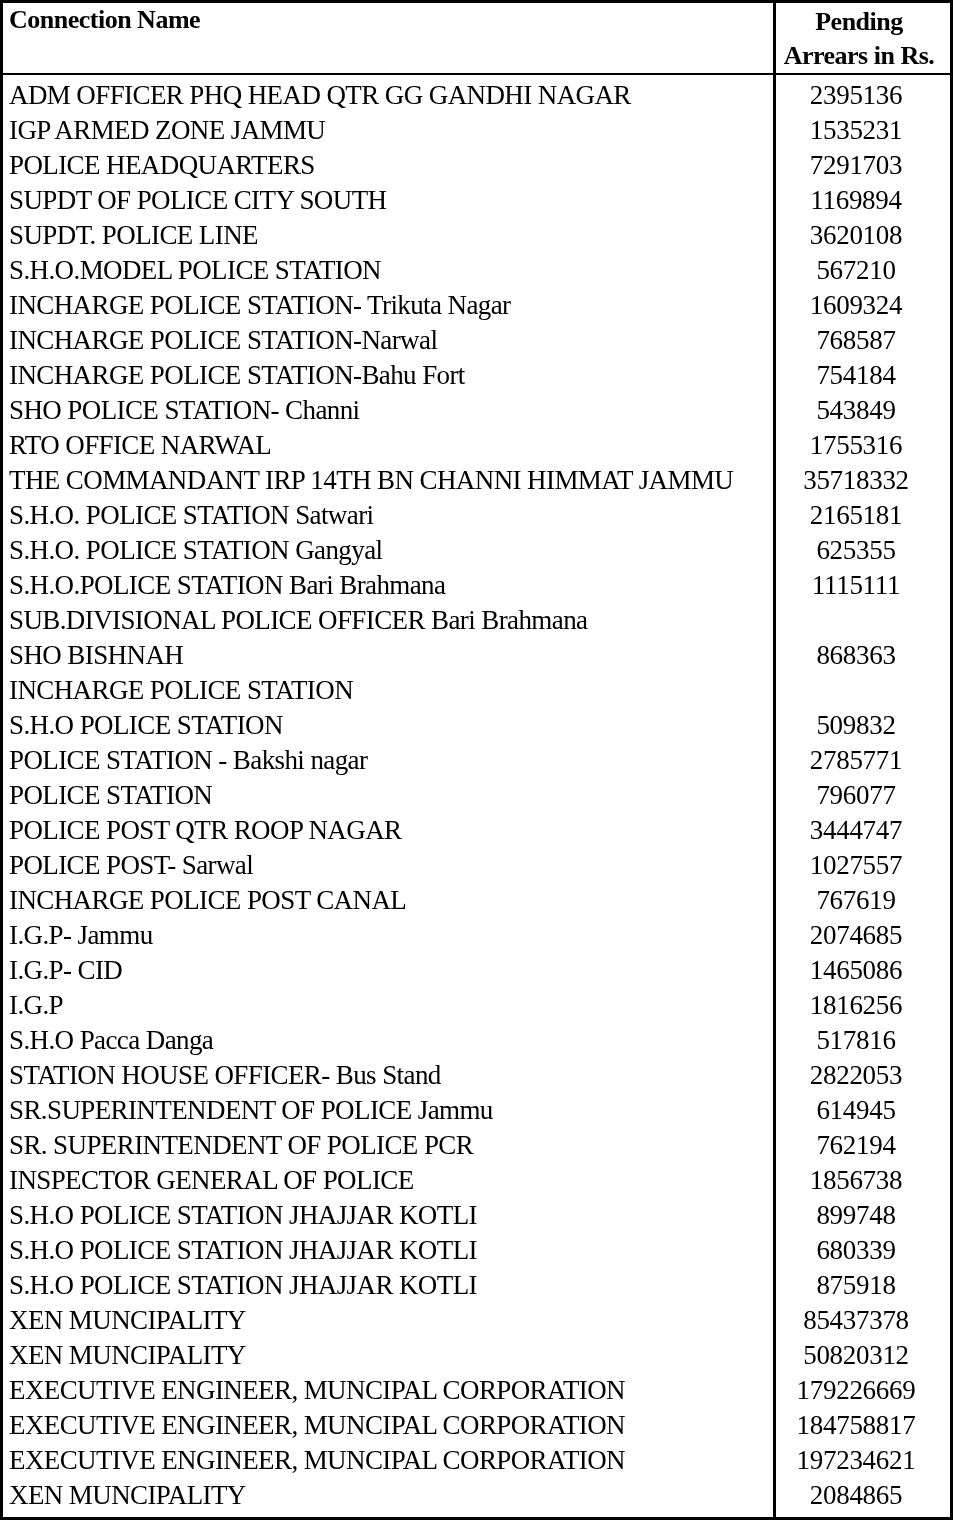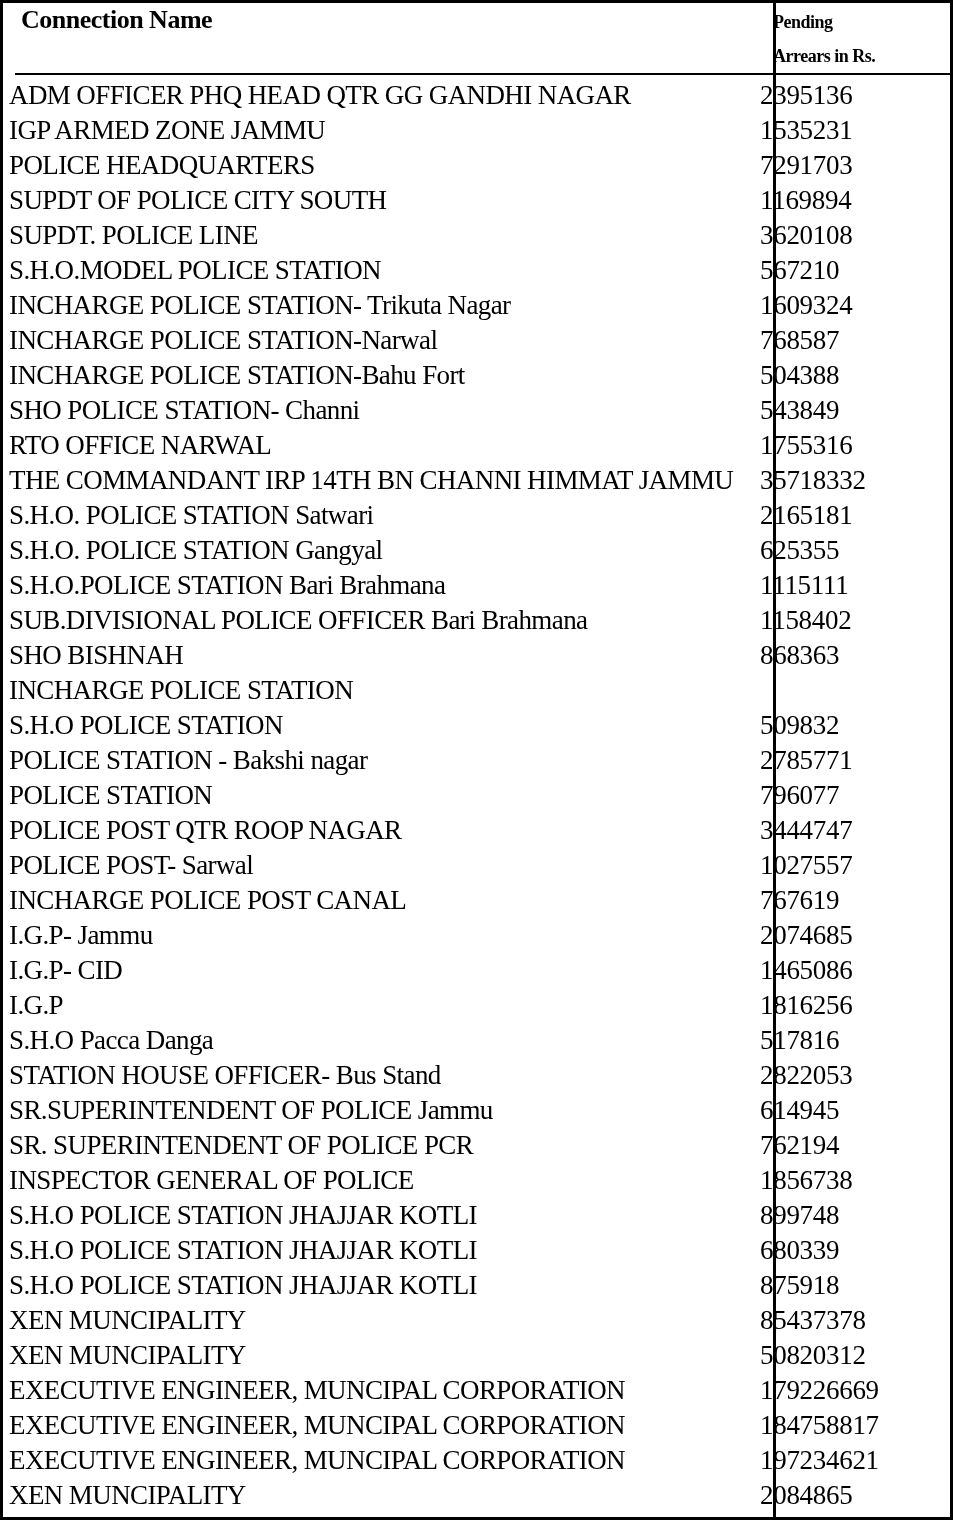--- a/index.html
+++ b/index.html
@@ -9,43 +9,43 @@
     width: 953px; height: 1520px; box-sizing: border-box;
     border: 3px solid #000;
     font-family: "Liberation Serif", "DejaVu Serif", serif;
     color: #000;
   }
   .divider {
     position: absolute; left: 770px; top: 0; bottom: 0;
     width: 3px; background: #000;
   }
   .header {
-    position: absolute; left: 12px; right: 0; top: 0; height: 70px;
+    position: absolute; left: 0; right: 0; top: 0; height: 70px;
     border-bottom: 2px solid #000;
     padding-left: 22px;
   }
   .h-name {
     position: absolute; left: 6px; top: 2px;
     font-weight: bold; font-size: 26px; letter-spacing: -0.5px;
   }
   .h-amount {
     position: absolute; right: 5px; top: 2px; width: 172px;
-    text-align: left; font-weight: bold; font-size: 18px; line-height: 34px;
+    text-align: center; font-weight: bold; font-size: 26px; line-height: 34px;
     letter-spacing: -0.5px;
   }
   .rows { position: absolute; left: 0; right: 0; top: 75px; }
   .row { position: relative; height: 35px; }
   .c-name {
     position: absolute; left: 6px; top: 0; width: 762px;
     font-size: 27px; line-height: 35px; white-space: nowrap;
     letter-spacing: -0.6px; overflow: hidden;
   }
   .c-amt {
-    position: absolute; right: 20px; top: 0; width: 170px;
-    font-size: 27px; line-height: 35px; text-align: left;
+    position: absolute; right: 9px; top: 0; width: 170px;
+    font-size: 27px; line-height: 35px; text-align: center;
     letter-spacing: -0.3px;
   }
 </style>
 </head>
 <body>
 
 <div class="table-wrap">
   <div class="divider"></div>
   <div class="header">
     <div class="h-name">Connection Name</div>
@@ -82,21 +82,21 @@
       <div class="row">
         <div class="c-name">INCHARGE POLICE STATION- Trikuta Nagar</div>
         <div class="c-amt">1609324</div>
       </div>
       <div class="row">
         <div class="c-name">INCHARGE POLICE STATION-Narwal</div>
         <div class="c-amt">768587</div>
       </div>
       <div class="row">
         <div class="c-name">INCHARGE POLICE STATION-Bahu Fort</div>
-        <div class="c-amt">504388</div>
+        <div class="c-amt">754184</div>
       </div>
       <div class="row">
         <div class="c-name">SHO POLICE STATION- Channi</div>
         <div class="c-amt">543849</div>
       </div>
       <div class="row">
         <div class="c-name">RTO OFFICE NARWAL</div>
         <div class="c-amt">1755316</div>
       </div>
       <div class="row">
@@ -110,21 +110,20 @@
       <div class="row">
         <div class="c-name">S.H.O. POLICE STATION Gangyal</div>
         <div class="c-amt">625355</div>
       </div>
       <div class="row">
         <div class="c-name">S.H.O.POLICE STATION Bari Brahmana</div>
         <div class="c-amt">1115111</div>
       </div>
       <div class="row">
         <div class="c-name">SUB.DIVISIONAL POLICE OFFICER Bari Brahmana</div>
-        <div class="c-amt">1158402</div>
       </div>
       <div class="row">
         <div class="c-name">SHO BISHNAH</div>
         <div class="c-amt">868363</div>
       </div>
       <div class="row">
         <div class="c-name">INCHARGE POLICE STATION</div>
       </div>
       <div class="row">
         <div class="c-name">S.H.O POLICE STATION</div>

